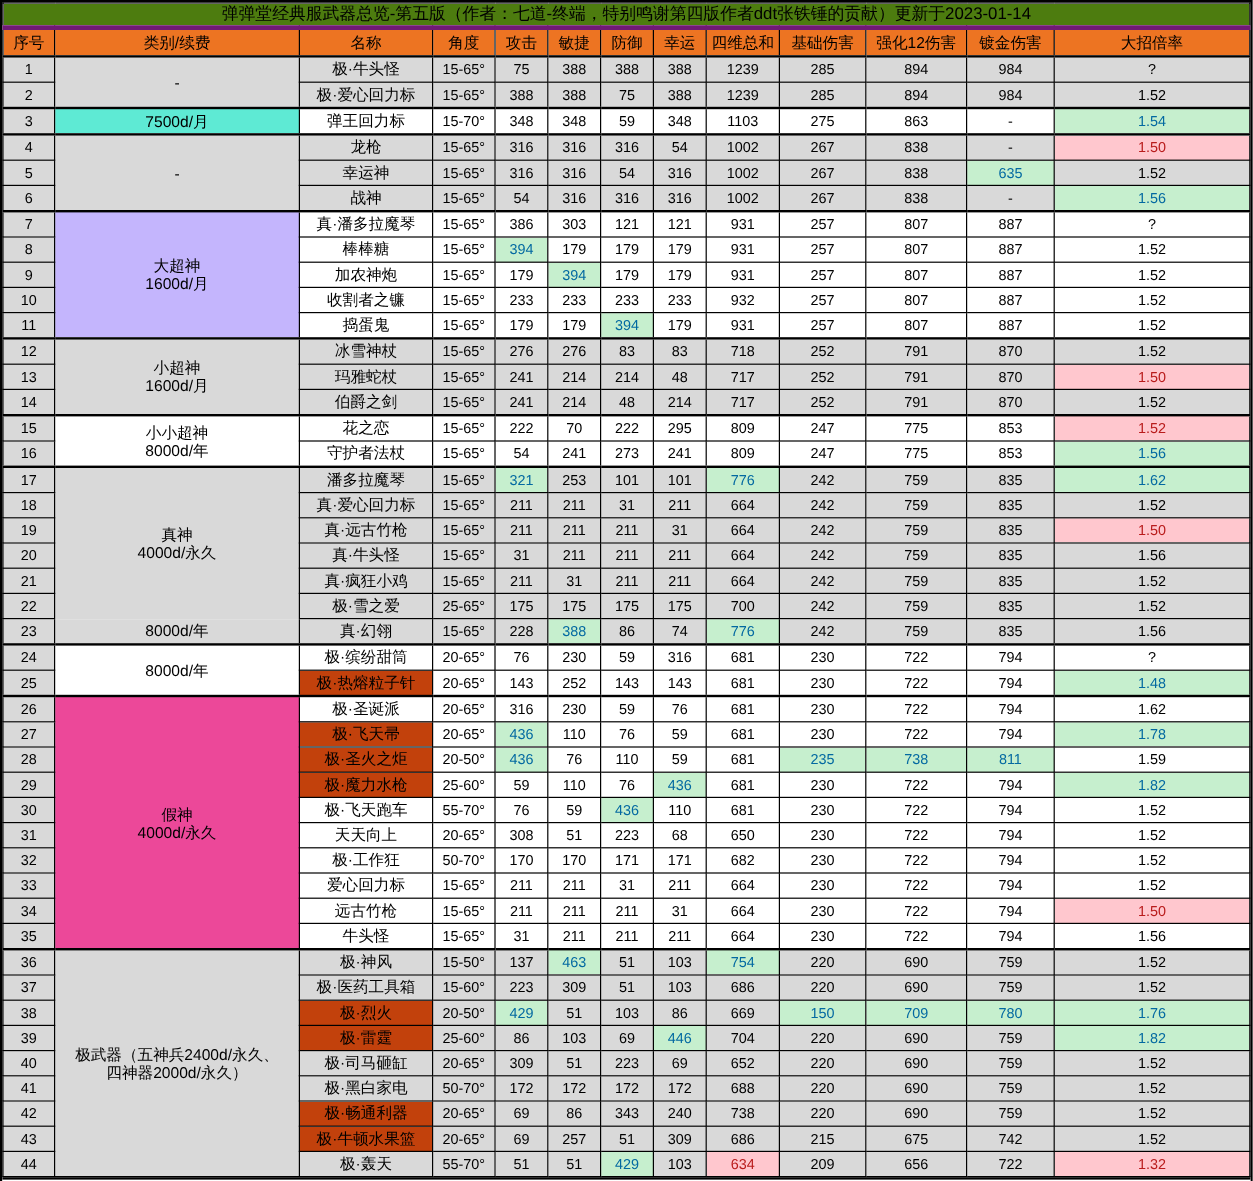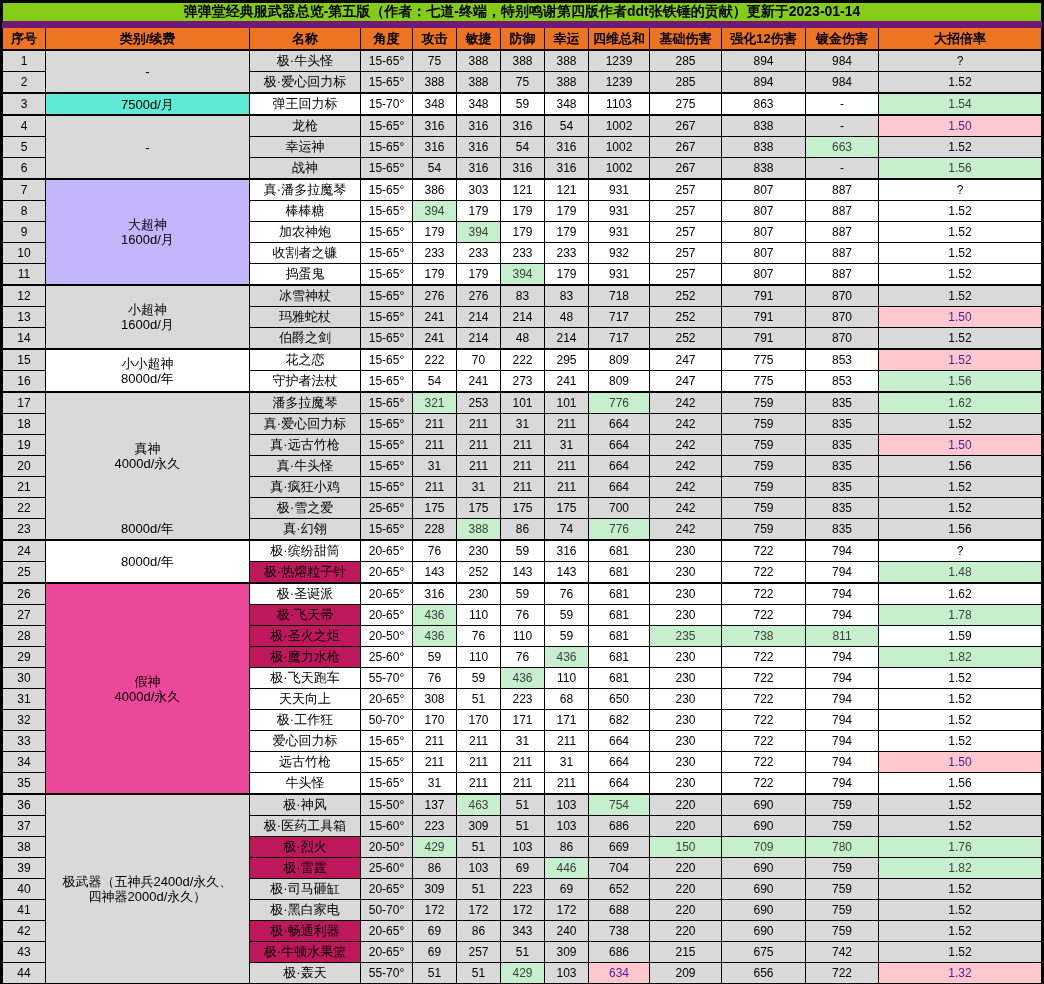--- a/index.html
+++ b/index.html
@@ -1,31 +1,31 @@
 <!DOCTYPE html>
 <html><head>
 <meta charset="utf-8">
 <style>
   html,body{margin:0;padding:0;background:#fff;}
   body{width:1044px;font-family:"Liberation Sans",sans-serif;color:#000;}
   #sheet{width:1040px;border:2px solid #000;}
   table{border-collapse:collapse;table-layout:fixed;width:100%;}
   td,th{border:1px solid #000;text-align:center;vertical-align:middle;
         padding:0 1px;overflow:hidden;white-space:nowrap;font-size:12px;height:20px;}
-  tr.title-row td{height:17px;font-size:14px;font-weight:bold;background:#84cc16;border-bottom:7px solid #701a75;}
-  tr.head-row th{height:21px;background:#ED7422;font-size:13px;font-weight:bold;}
+  tr.title-row td{height:17px;font-size:14px;font-weight:normal;background:#4d7c0f;border-bottom:4px solid #701a75;}
+  tr.head-row th{height:21px;background:#ED7422;font-size:13px;font-weight:normal;}
   td.c-no{background:#D9D9D9;}
   td.c-cat{font-size:13px;white-space:pre-line;line-height:15px;}
-  td.c-name{font-size:13px;font-family:Liberation Serif, serif;}
+  td.c-name{font-size:13px;}
   tr.shade td{background:#D9D9D9;}
   tr.bt td{border-top:2px solid #000;}
   td.cat-hb{border-top:hidden;}
-  tr td.g{background:#C6EFCE;color:#404040;}
-  tr td.r{background:#FFC7CE;color:#4c1d95;}
-  tr td.blue{background:#be185d;}
+  tr td.g{background:#C6EFCE;color:#0369a1;}
+  tr td.r{background:#FFC7CE;color:#b91c1c;}
+  tr td.blue{background:#c2410c;}
   #notes{border-top:2px solid #000;height:60px;display:flex;flex-direction:column;
          justify-content:center;align-items:center;gap:1px;background:#fff;}
   #notes div{font-size:13px;line-height:19px;}
 </style>
 </head>
 <body>
 
 <div id="sheet">
   <table>
     <colgroup>
@@ -127,21 +127,21 @@
           <td class="c-no">5</td>
           <td class="c-name">幸运神</td>
           <td>15-65°</td>
           <td>316</td>
           <td>316</td>
           <td>54</td>
           <td>316</td>
           <td>1002</td>
           <td>267</td>
           <td>838</td>
-          <td class="g">663</td>
+          <td class="g">635</td>
           <td>1.52</td>
         </tr>
         <tr class="shade">
           <td class="c-no">6</td>
           <td class="c-name">战神</td>
           <td>15-65°</td>
           <td>54</td>
           <td>316</td>
           <td>316</td>
           <td>316</td>

